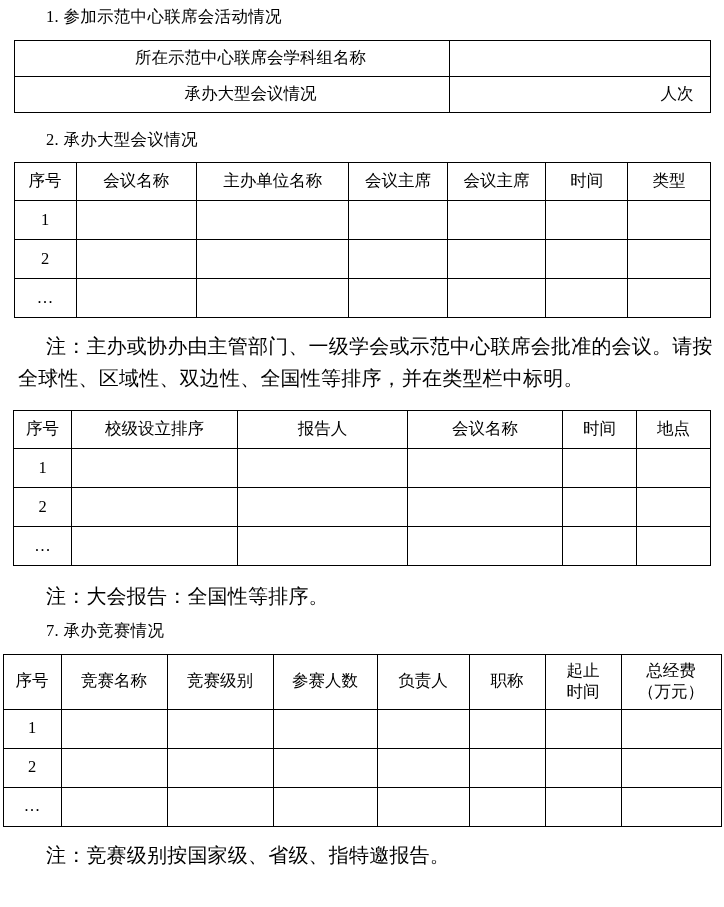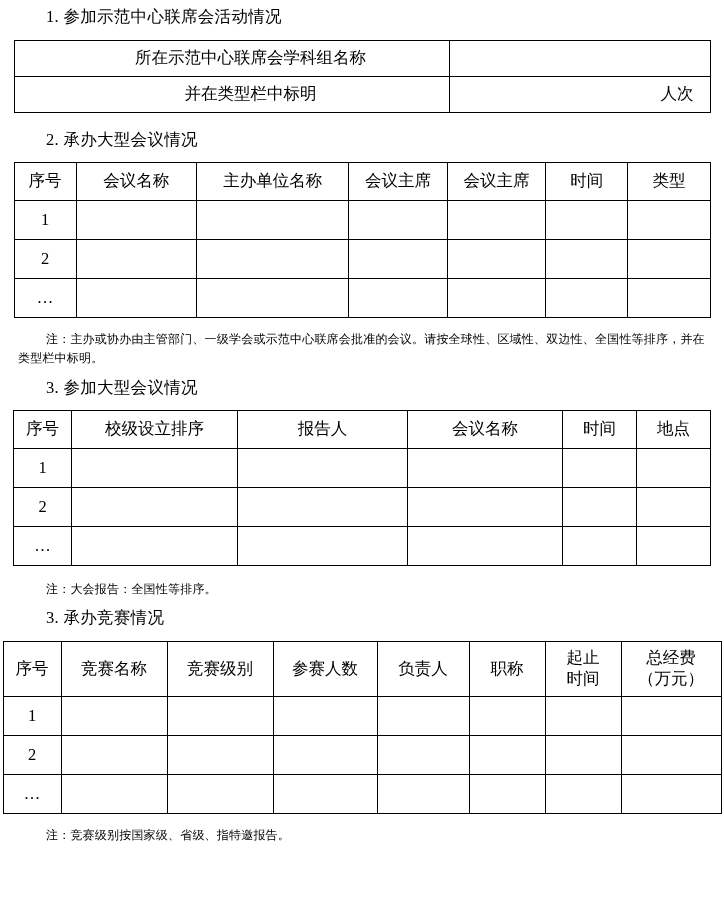--- a/index.html
+++ b/index.html
@@ -25,21 +25,21 @@
   .section-title {
     font-size: 16.5px;
     font-family: "Liberation Serif", "DejaVu Serif", serif;
     font-weight: normal;
     margin: 0;
     padding: 0 0 0 46px;
     line-height: 1.55;
     letter-spacing: 0.3px;
   }
   .note {
-    font-size: 12px;
+    font-size: 20px;
     line-height: 1.6;
     margin: 0;
     padding: 0 8px 0 46px;
     letter-spacing: 0.2px;
   }
   .note.indent-hang {
     padding-left: 18px;
     text-indent: 28px;
   }
   table.doc-table {
@@ -107,21 +107,21 @@
 
   <div class="section-title">1. 参加示范中心联席会活动情况</div>
   <div class="gap-a"></div>
   <table class="doc-table t1">
     <tbody>
       <tr>
         <td class="label-cell">所在示范中心联席会学科组名称</td>
         <td class="value-cell"></td>
       </tr>
       <tr>
-        <td class="label-cell">并在类型栏中标明</td>
+        <td class="label-cell">承办大型会议情况</td>
         <td class="value-cell">人次</td>
       </tr>
     </tbody>
   </table>
 
   <div class="gap-d"></div>
 
   <div class="section-title">2. 承办大型会议情况</div>
   <div class="gap-a"></div>
   <table class="doc-table t2">
@@ -174,21 +174,20 @@
         <td class="empty"></td>
       </tr>
     </tbody>
   </table>
 
   <div class="gap-c"></div>
   <div class="note indent-hang">注：主办或协办由主管部门、一级学会或示范中心联席会批准的会议。请按全球性、区域性、双边性、全国性等排序，并在类型栏中标明。</div>
 
   <div class="gap-b"></div>
 
-  <div class="section-title">3. 参加大型会议情况</div>
   <div class="gap-a"></div>
   <table class="doc-table t3">
     <colgroup>
       <col style="width:58px">
       <col style="width:166px">
       <col style="width:170px">
       <col style="width:155px">
       <col style="width:74px">
       <col style="width:74px">
     </colgroup>
@@ -228,21 +227,21 @@
         <td class="empty"></td>
       </tr>
     </tbody>
   </table>
 
   <div class="gap-d"></div>
   <div class="note">注：大会报告：全国性等排序。</div>
 
   <div class="gap-b"></div>
 
-  <div class="section-title">3. 承办竞赛情况</div>
+  <div class="section-title">7. 承办竞赛情况</div>
   <div class="gap-a"></div>
   <table class="doc-table t4">
     <colgroup>
       <col style="width:58px">
       <col style="width:106px">
       <col style="width:106px">
       <col style="width:104px">
       <col style="width:92px">
       <col style="width:76px">
       <col style="width:76px">

